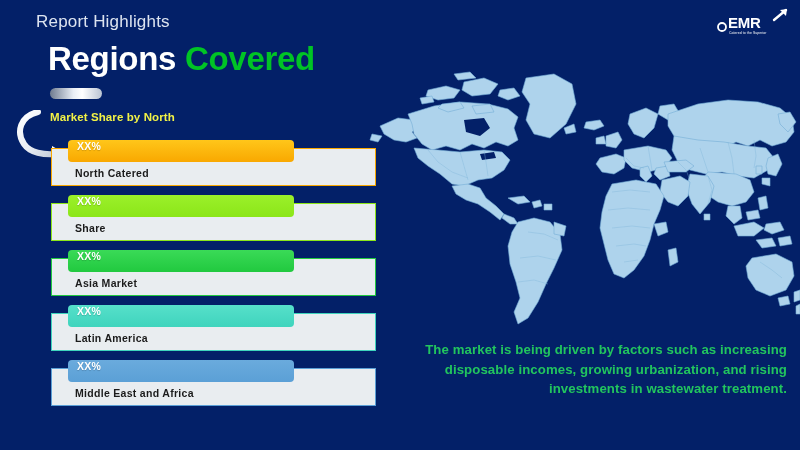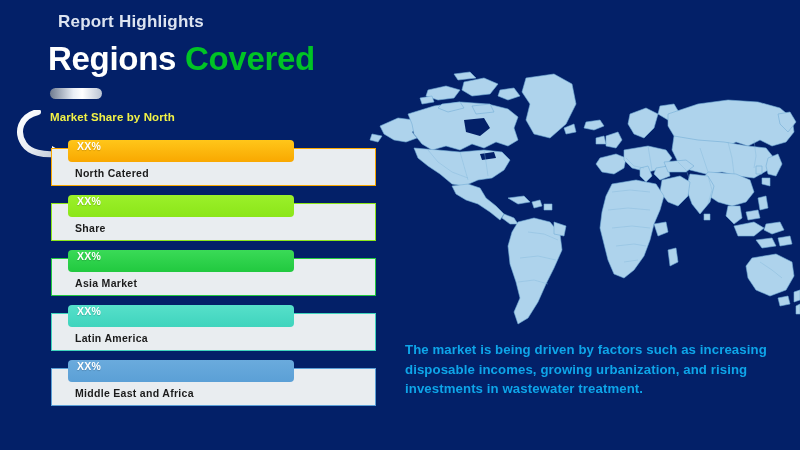--- a/index.html
+++ b/index.html
@@ -6,22 +6,22 @@
   body{
     width:800px;height:450px;
     background:#032068;
     font-family:"Liberation Sans","DejaVu Sans",sans-serif;
     overflow:hidden;position:relative;
   }
   #slide{position:absolute;inset:0;width:800px;height:450px;overflow:hidden;}
 
   
   .kicker{
-    position:absolute;left:58px;top:12px;
-    font-size:17px;color:#dde4f0;font-weight:700;
+    position:absolute;left:36px;top:12px;
+    font-size:17px;color:#dde4f0;font-weight:400;
     letter-spacing:.2px;
   }
   .headline{
     position:absolute;left:48px;top:40px;
     font-size:33px;font-weight:700;color:#ffffff;
     letter-spacing:-.3px;white-space:nowrap;
   }
   .headline .hl-accent{color:#00c425;}
 
   .pill{
@@ -62,21 +62,21 @@
     letter-spacing:.3px;white-space:nowrap;
   }
 
   
   .map{position:absolute;left:368px;top:62px;width:432px;height:268px;}
   .map svg{width:100%;height:100%;display:block;}
 
   
   .driver{
     position:absolute;left:405px;top:340px;width:382px;
-    text-align:left;color:#0ea5e9;
+    text-align:right;color:#22c55e;
     font-size:13.2px;font-weight:700;line-height:19.5px;
     letter-spacing:.1px;
   }
 
   
   .footer{
     position:absolute;right:16px;bottom:10px;
     font-size:10.5px;color:#e6ebf4;font-weight:400;letter-spacing:.1px;
   }
 
@@ -284,14 +284,23 @@
         <path d="M152,196 L170,194 L188,198"></path>
         <path d="M150,220 L166,218 L180,222"></path>
         <path d="M392,200 L404,208 L414,216"></path>
       </g>
     </svg>
   </div>
 
   <div class="driver">The market is being driven by factors such as increasing disposable incomes, growing urbanization, and rising investments in wastewater treatment.</div>
 
 
+  <div class="logo">
+    <svg viewBox="0 0 74 30" xmlns="http://www.w3.org/2000/svg">
+      <path d="M58,12 L70,2" stroke="#ffffff" stroke-width="2.4" fill="none" stroke-linecap="round"></path>
+      <path d="M64,2 L71,1 L70,8 Z" fill="#ffffff"></path>
+      <circle cx="6" cy="19" r="4" fill="none" stroke="#ffffff" stroke-width="1.8"></circle>
+      <text x="12" y="20" font-family="Liberation Sans, sans-serif" font-size="15" font-weight="700" fill="#ffffff" letter-spacing="-0.3">EMR</text>
+      <text x="13" y="26" font-family="Liberation Sans, sans-serif" font-size="3.4" fill="#ffffff" letter-spacing="0.1">Catered to the Superior</text>
+    </svg>
+  </div>
 
 </div>
 
 </body></html>

